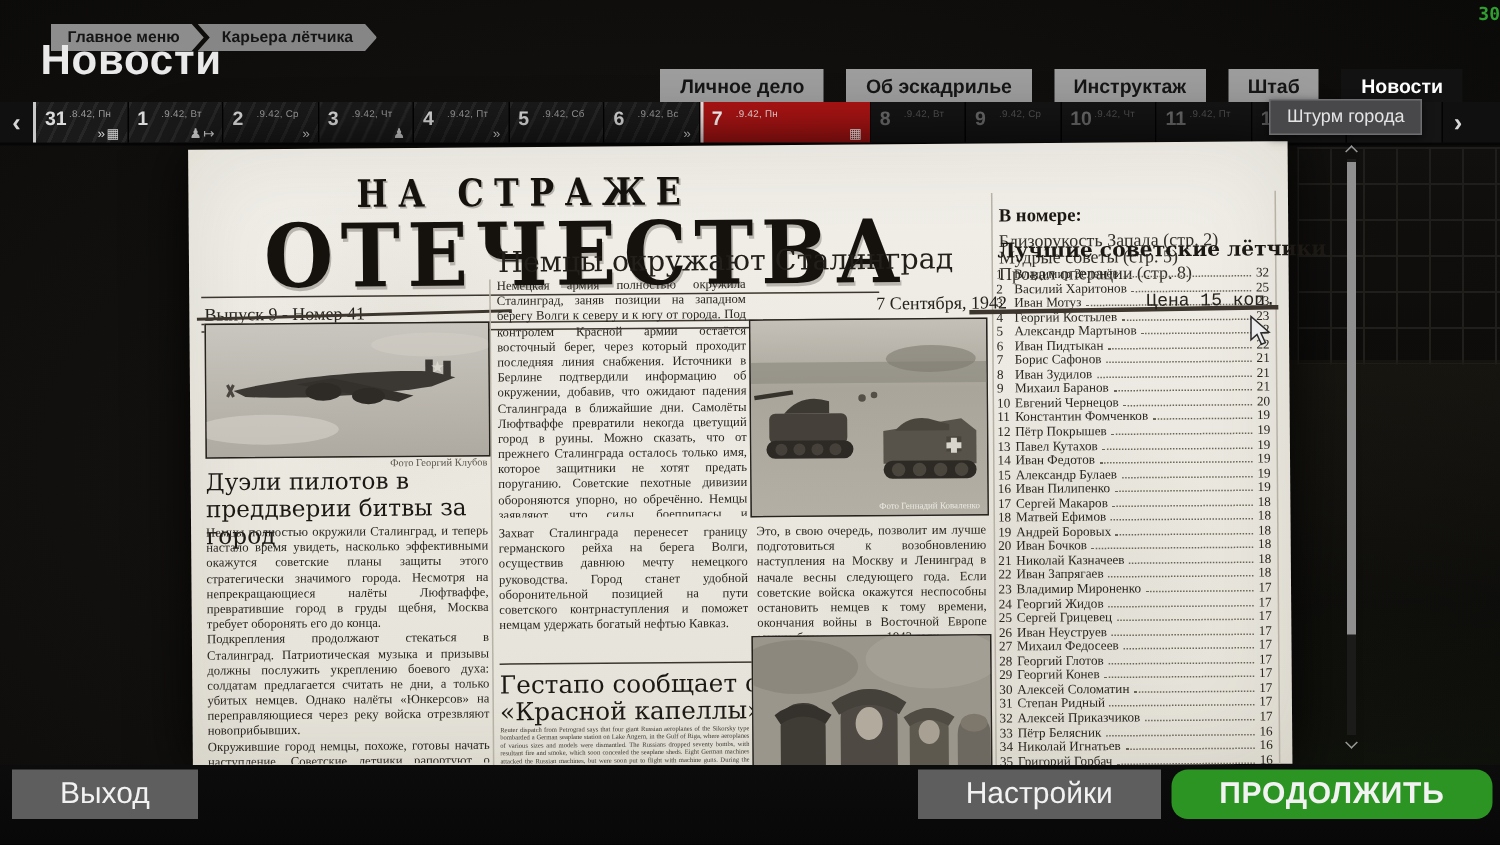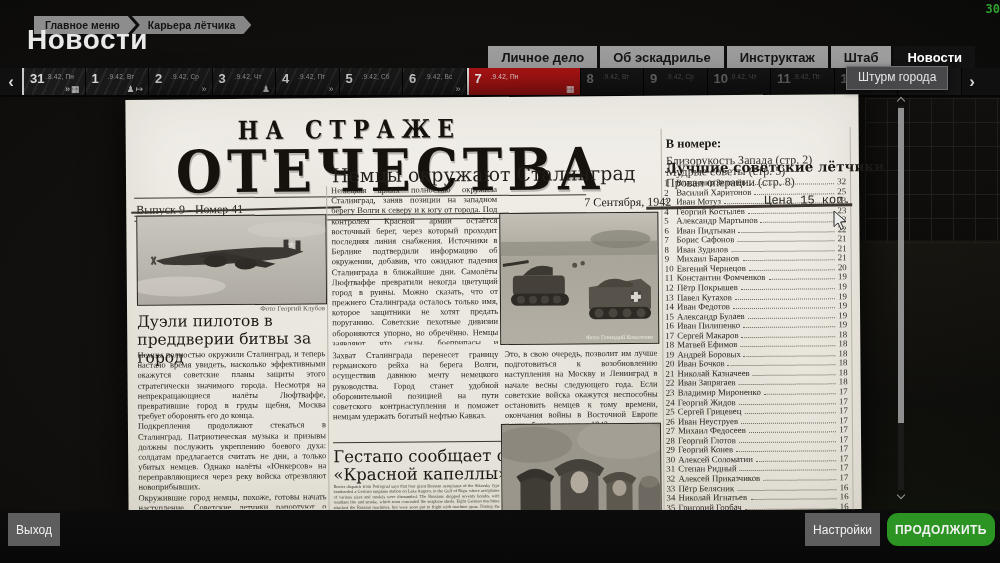--- a/index.html
+++ b/index.html
@@ -21,21 +21,21 @@
   .breadcrumbs{left:34px;top:16px;display:flex;}
   .crumb{background:#8d8d8d;color:#151515;font-size:10.5px;font-weight:bold;
          padding:3px 16px 3px 11px;margin-right:-4px;
          clip-path:polygon(0 0, calc(100% - 8px) 0, 100% 50%, calc(100% - 8px) 100%, 0 100%);}
   .crumb + .crumb{padding-left:16px;background:#868686;
          clip-path:polygon(0 0, calc(100% - 8px) 0, 100% 50%, calc(100% - 8px) 100%, 0 100%, 8px 50%);}
   .page-title{left:27px;top:24px;font-size:28px;font-weight:bold;color:#e9e9e9;letter-spacing:.5px;}
 
   .tabs{top:46px;right:25px;display:flex;gap:3px;}
   .tab{height:22px;display:flex;align-items:center;padding:0 13px;background:#9d9d9d;
-       color:#161616;font-size:13px;font-weight:bold;cursor:pointer;}
+       color:#161616;font-size:13px;font-weight:bold;cursor:pointer;margin-left:12px;}
   .tab[data-state="active"]{background:#121212;color:#ffffff;}
 
   
   .ribbon{left:0;top:68px;width:1000px;height:27px;background:#101010;border-bottom:2px solid #060606;}
   .rib-arrow{position:absolute;top:0;width:22px;height:27px;display:flex;align-items:center;justify-content:center;
              color:#d6d6d6;font-size:17px;font-weight:bold;cursor:pointer;}
   .rib-prev{left:0;} .rib-next{left:961px;}
   .days{position:absolute;left:22px;top:0;display:flex;height:27px;}
   .day{position:relative;width:63.5px;height:27px;box-sizing:border-box;border-right:1px solid #030303;
        background:#161616;cursor:pointer;overflow:hidden;}
@@ -97,22 +97,22 @@
   
   .scrollbar{left:896px;top:98px;width:10px;height:400px;}
   .sb-track{position:absolute;left:2px;top:8px;width:6px;height:384px;background:#1b1b1a;}
   .sb-thumb{position:absolute;left:2px;top:10px;width:6px;height:315px;background:#8f8f8f;cursor:pointer;}
   .sb-chev{position:absolute;left:2px;width:5px;height:5px;border-left:1px solid #9a9a9a;border-top:1px solid #9a9a9a;cursor:pointer;}
   .sb-up{top:0;transform:rotate(45deg);}
   .sb-down{top:394px;transform:rotate(225deg);}
 
   
   .footer{left:0;top:510px;width:1000px;height:53px;background:linear-gradient(180deg,#0c0c0c,#080808);}
-  .btn{height:33px;display:inline-flex;align-items:center;padding:0 8px;background:#5e5e5e;
-       color:#f2f2f2;font-size:12px;cursor:pointer;}
+  .btn{height:33px;display:inline-flex;align-items:center;padding:0 32px;background:#5e5e5e;
+       color:#f2f2f2;font-size:20px;cursor:pointer;}
   .btn-exit{position:absolute;left:8px;top:3px;}
   .footer-right{position:absolute;right:5px;top:3px;display:flex;gap:7px;}
   .btn-continue{background:#2b9422;font-weight:bold;letter-spacing:.5px;border-radius:11px;}
 
   .fps{top:2px;right:0;color:#2fa02f;font-family:"DejaVu Sans Mono",monospace;font-size:12px;font-weight:bold;z-index:40;}
   .cursor{left:833px;top:210px;z-index:50;}
 </style>
 </head>
 <body>
 

